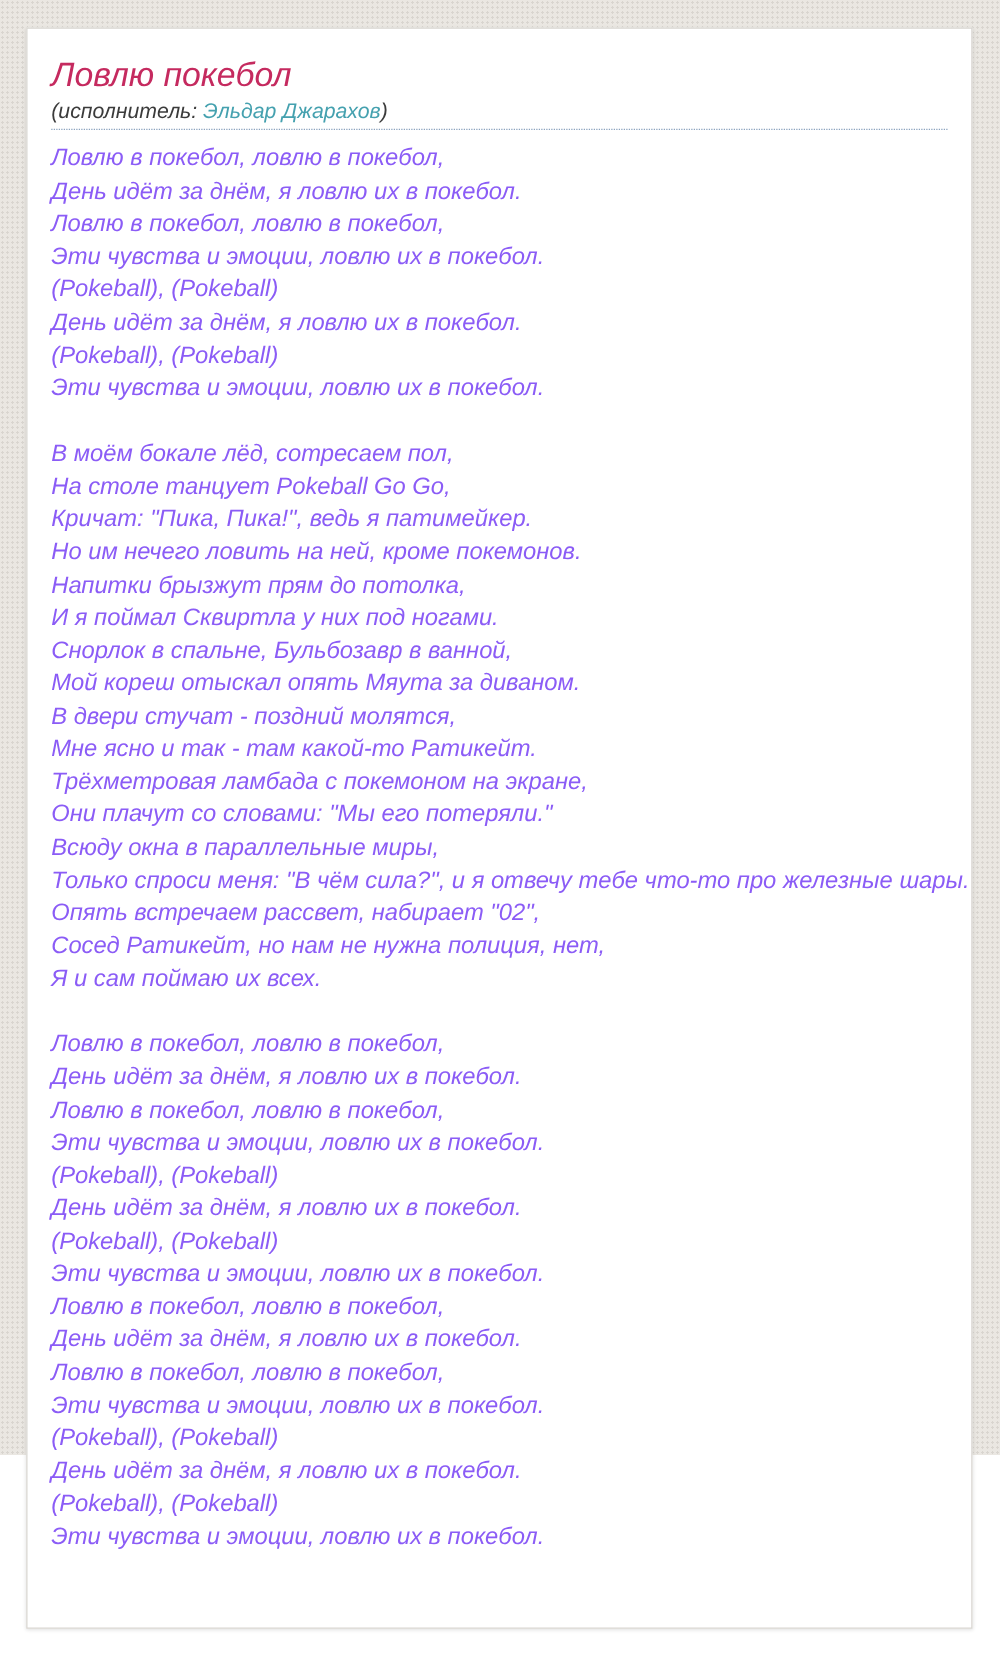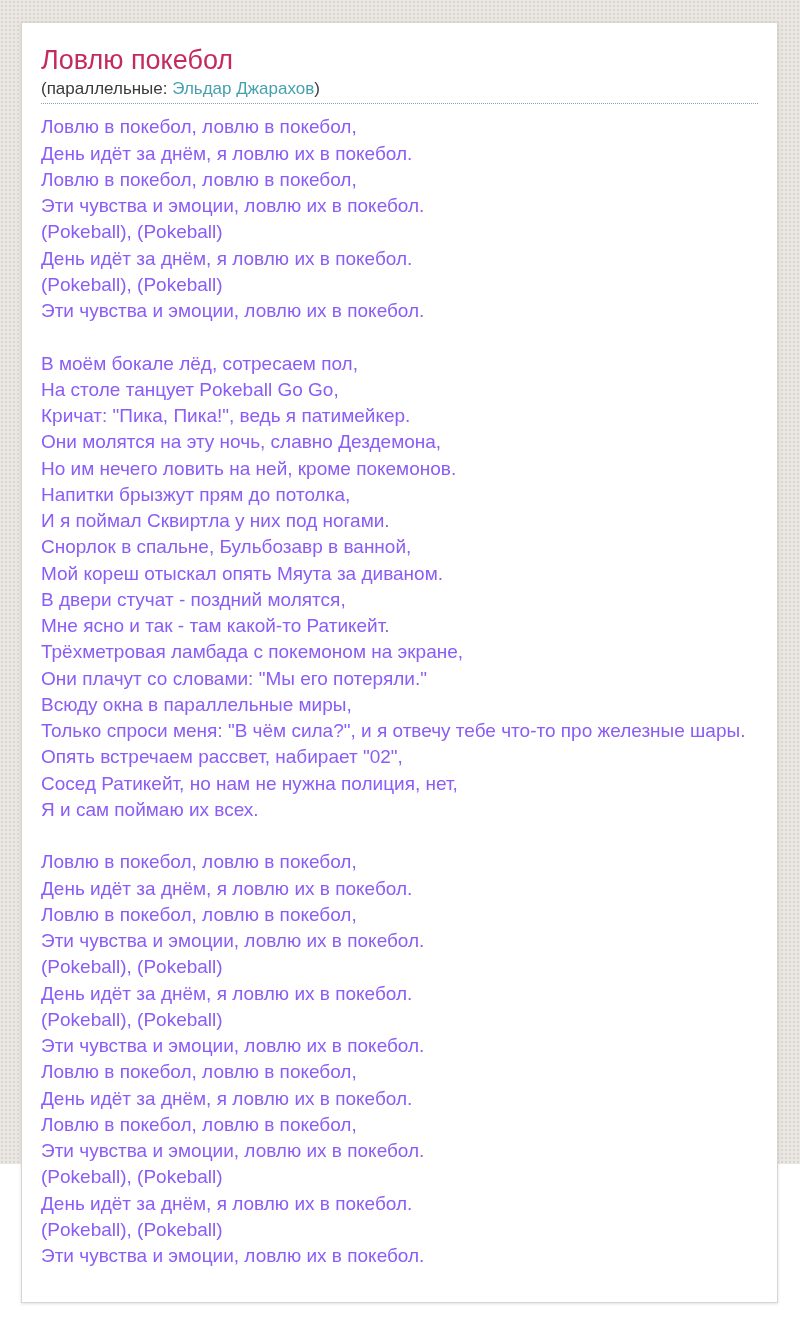--- a/index.html
+++ b/index.html
@@ -12,20 +12,21 @@
     overflow: hidden;
     font-family: "Liberation Sans", "DejaVu Sans", sans-serif;
   }
   .page {
     position: relative;
     width: 800px;
     height: 1164px;
     background-color: #eae7e2;
     background-image: radial-gradient(rgba(178,172,163,0.30) 1px, rgba(0,0,0,0) 1px);
     background-size: 4px 4px;
+    font-style: italic;
   }
   .card {
     position: absolute;
     left: 21px;
     top: 22px;
     width: 757px;
     min-height: 1281px;
     box-sizing: border-box;
     background: #ffffff;
     border: 1px solid #d8d5d0;
@@ -68,37 +69,36 @@
   }
 </style>
 </head>
 <body>
 
 <div class="page">
   <div class="card">
 
     <div class="song-header" style="border-bottom-color: rgb(138, 162, 190);">
       <h1 class="song-title" style="color: rgb(197, 42, 95);">Ловлю покебол</h1>
-      <div class="artist-line"><span>(параллельные: </span><a class="artist-link" style="color: rgb(69, 161, 175); margin-top: 40px;">Эльдар Джарахов</a><span>)</span></div>
+      <div class="artist-line"><span>(исполнитель: </span><a class="artist-link" style="color: rgb(69, 161, 175); margin-top: 40px;">Эльдар Джарахов</a><span>)</span></div>
     </div>
 
     <div class="lyrics" style="color: #8b5cf6;">
         <div class="lyric-line">Ловлю в покебол, ловлю в покебол,</div>
         <div class="lyric-line">День идёт за днём, я ловлю их в покебол.</div>
         <div class="lyric-line">Ловлю в покебол, ловлю в покебол,</div>
         <div class="lyric-line">Эти чувства и эмоции, ловлю их в покебол.</div>
         <div class="lyric-line">(Pokeball), (Pokeball)</div>
         <div class="lyric-line">День идёт за днём, я ловлю их в покебол.</div>
         <div class="lyric-line">(Pokeball), (Pokeball)</div>
         <div class="lyric-line">Эти чувства и эмоции, ловлю их в покебол.</div>
         <div class="lyric-gap"></div>
         <div class="lyric-line">В моём бокале лёд, сотресаем пол,</div>
         <div class="lyric-line">На столе танцует Pokeball Go Go,</div>
         <div class="lyric-line">Кричат: "Пика, Пика!", ведь я патимейкер.</div>
-        <div class="lyric-line">Они молятся на эту ночь, славно Дездемона,</div>
         <div class="lyric-line">Но им нечего ловить на ней, кроме покемонов.</div>
         <div class="lyric-line">Напитки брызжут прям до потолка,</div>
         <div class="lyric-line">И я поймал Сквиртла у них под ногами.</div>
         <div class="lyric-line">Снорлок в спальне, Бульбозавр в ванной,</div>
         <div class="lyric-line">Мой кореш отыскал опять Мяута за диваном.</div>
         <div class="lyric-line">В двери стучат - поздний молятся,</div>
         <div class="lyric-line">Мне ясно и так - там какой-то Ратикейт.</div>
         <div class="lyric-line">Трёхметровая ламбада с покемоном на экране,</div>
         <div class="lyric-line">Они плачут со словами: "Мы его потеряли."</div>
         <div class="lyric-line">Всюду окна в параллельные миры,</div>

